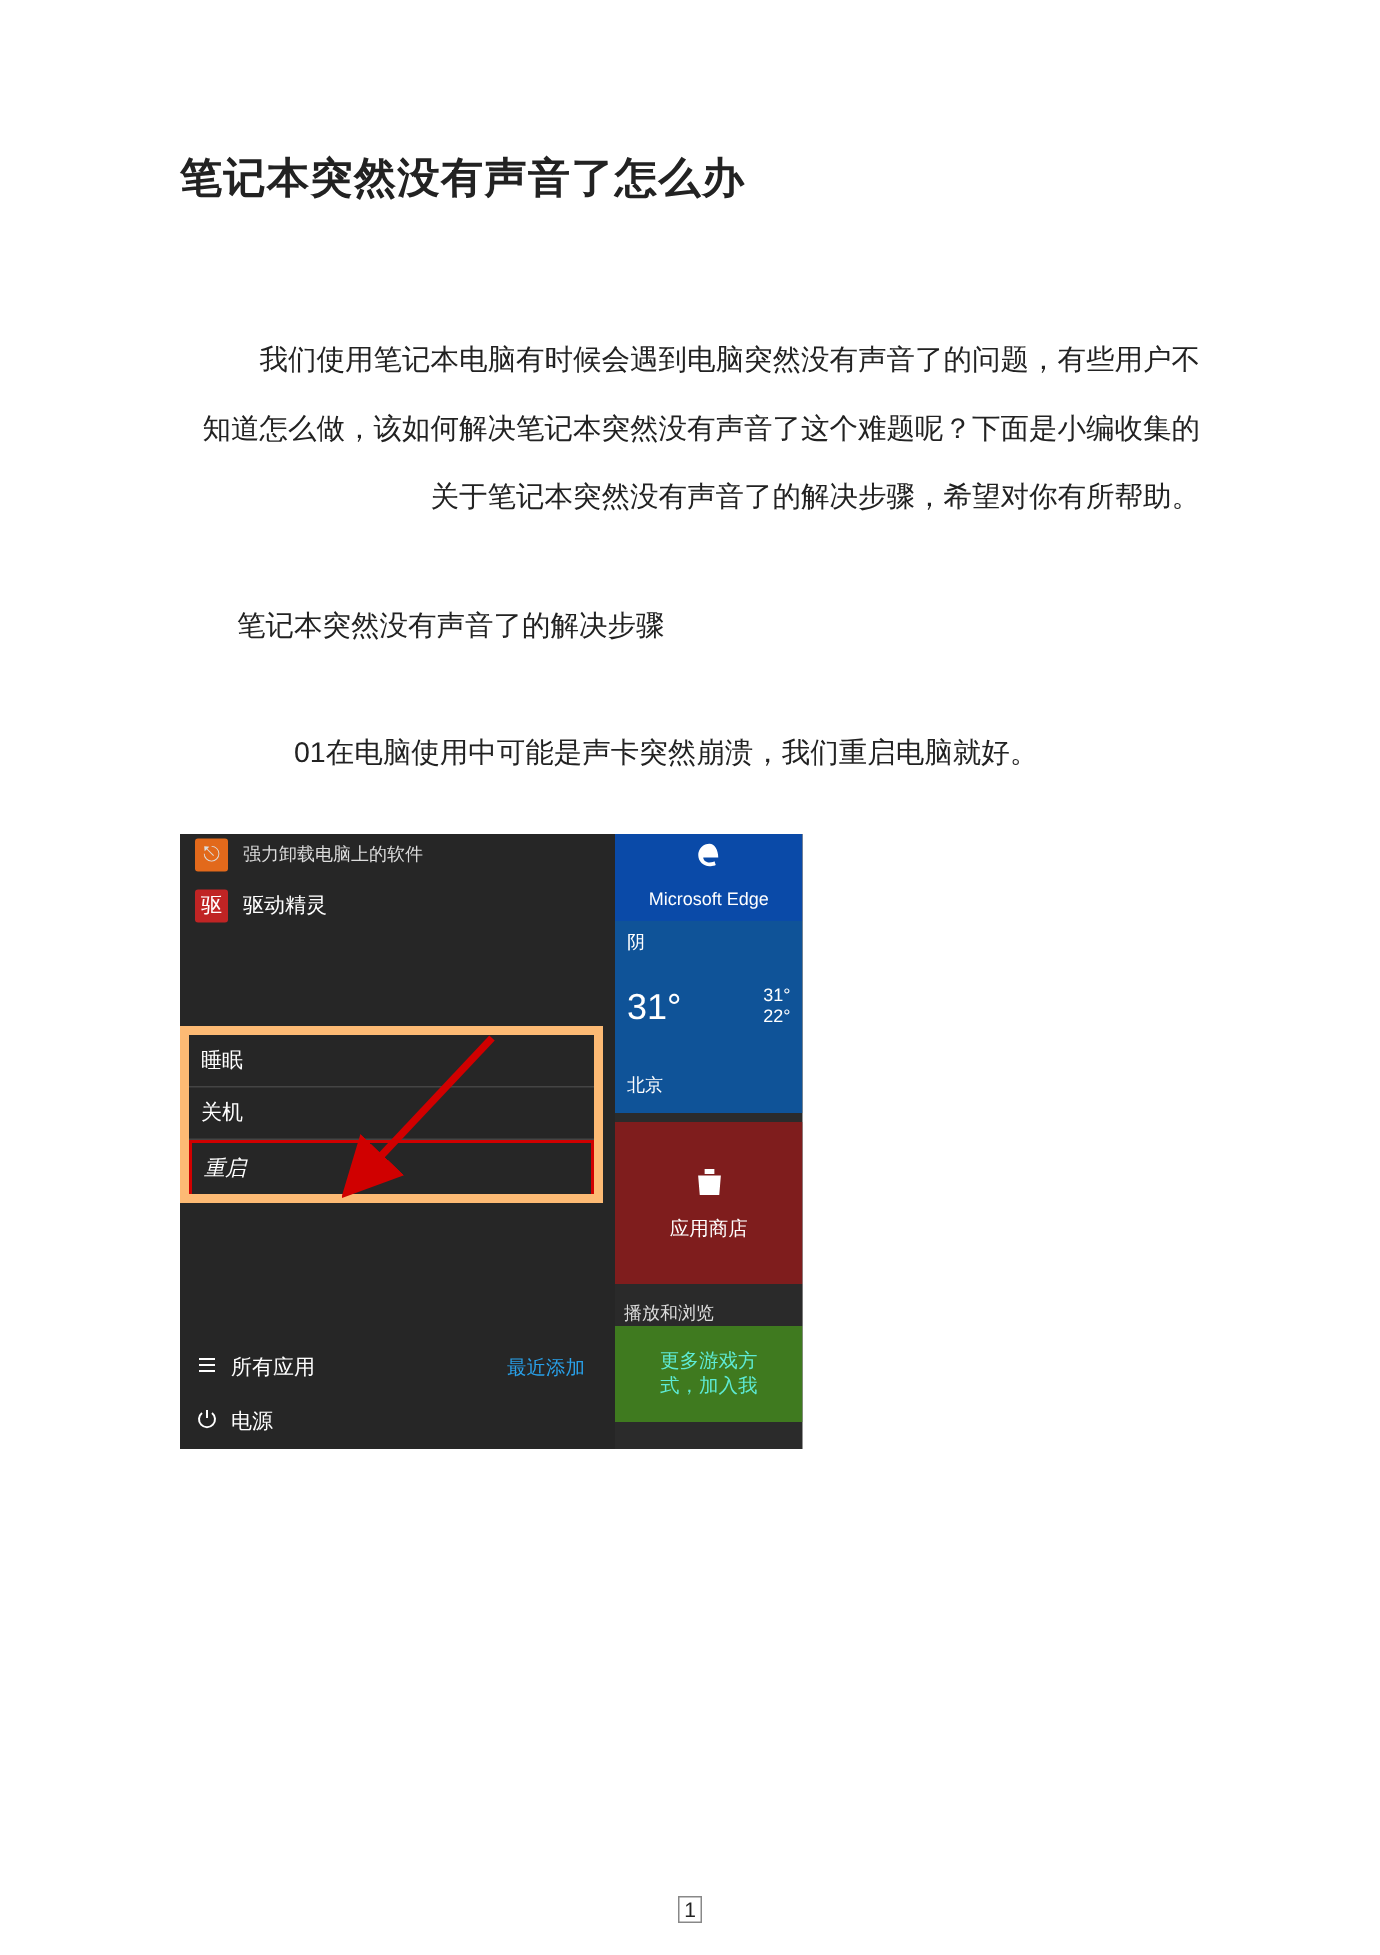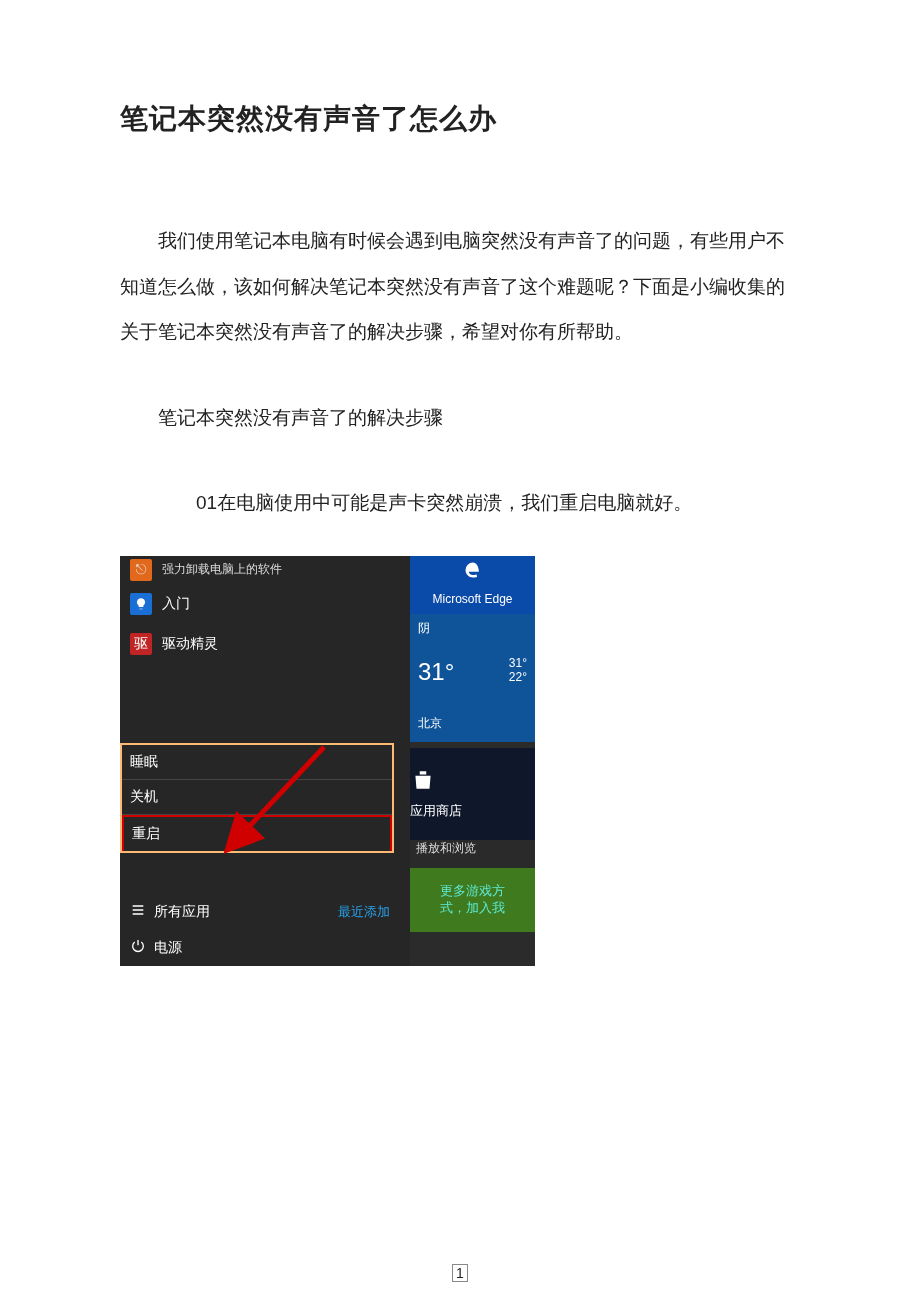--- a/index.html
+++ b/index.html
@@ -22,20 +22,21 @@
     font-size: 28px;
     font-weight: 700;
     margin: 0 0 80px 0;
     letter-spacing: 1px;
   }
   p.para {
     font-size: 19px;
     line-height: 2.4;
     margin: 0 0 40px 0;
     text-indent: 2em;
+    text-align: right;
   }
   p.subhead {
     font-size: 19px;
     line-height: 2.4;
     margin: 0 0 40px 0;
     text-indent: 2em;
   }
   p.step {
     font-size: 19px;
     line-height: 2.4;
@@ -84,33 +85,33 @@
     align-items: center;
     padding-left: 10px;
     gap: 10px;
     font-size: 12px;
     color: #ddd;
   }
   .orange-bg { background: #e2691b; }
   .blue-bg { background: #1a6fd6; color:#fff;}
   .red-bg { background: #c02424; color:#fff;}
   .ss-power-menu {
-    margin-top: 79px;
-    border: 2px solid #fdba74;
+    margin-top: 60px;
+    border: 6px solid #fdba74;
     width: 270px;
     text-align: center;
   }
   .ss-pm-item {
     height: 34px;
     display: flex;
     align-items: center;
     padding-left: 8px;
     border-bottom: 1px solid #444;
   }
-  .ss-pm-item:last-child { border-bottom: none; }
+  .ss-pm-item:last-child { border-bottom: none; font-style: italic; }
   .ss-pm-restart {
     border: 2px solid #d00000;
     position: relative;
   }
   .arrow-svg {
     position: absolute;
     left: 100px;
     top: -80px;
     pointer-events: none;
   }
@@ -153,33 +154,34 @@
     height: 116px;
     background: #0f5398;
     padding: 6px 8px;
     color: #fff;
     font-size: 12px;
   }
   .tile-weather .temp-main { font-size: 24px; line-height: 1.3;}
   .tile-weather .temp-row { display: flex; justify-content: space-between; margin-top: 19px;}
   .tile-store {
     margin-top: 6px;
-    height: 92px;
-    background: #0f172a;
+    height: 108px;
+    background: #7f1d1d;
     display: flex;
     flex-direction: column;
+    align-items: center;
     justify-content: center;
     gap: 6px;
     font-size: 13px;
   }
   .tile-small-label {
     height: 28px;
     background: #2a2a2a;
     display: flex;
-    align-items: flex-start;
+    align-items: flex-end;
     padding-left: 6px;
     font-size: 12px;
     color: #ddd;
   }
   .tile-green {
     height: 64px;
     background: #3f7a1f;
     display: flex;
     flex-direction: column;
     align-items: center;
@@ -212,28 +214,20 @@
   <p class="subhead">笔记本突然没有声音了的解决步骤</p>
 
   <p class="step">01在电脑使用中可能是声卡突然崩溃，我们重启电脑就好。</p>
 
   <div class="screenshot">
 
     <div class="ss-left">
       <div class="ss-top-row">
         <span class="ss-icon-box orange-bg">⎋</span>
         <span>强力卸载电脑上的软件</span>
-      </div>
-      <div class="ss-item">
-        <span class="ss-icon-box blue-bg">
-          <svg width="14" height="14" viewBox="0 0 24 24">
-              <path fill="#fff" d="M9 21h6v-1H9v1zm3-19a7 7 0 0 0-4 12.7V17h8v-2.3A7 7 0 0 0 12 2z"></path>
-            </svg>
-        </span>
-        <span>入门</span>
       </div>
       <div class="ss-item">
         <span class="ss-icon-box red-bg">驱</span>
         <span>驱动精灵</span>
       </div>
 
       <div class="ss-power-menu">
         <div class="ss-pm-item">
           <span>睡眠</span>
         </div>

